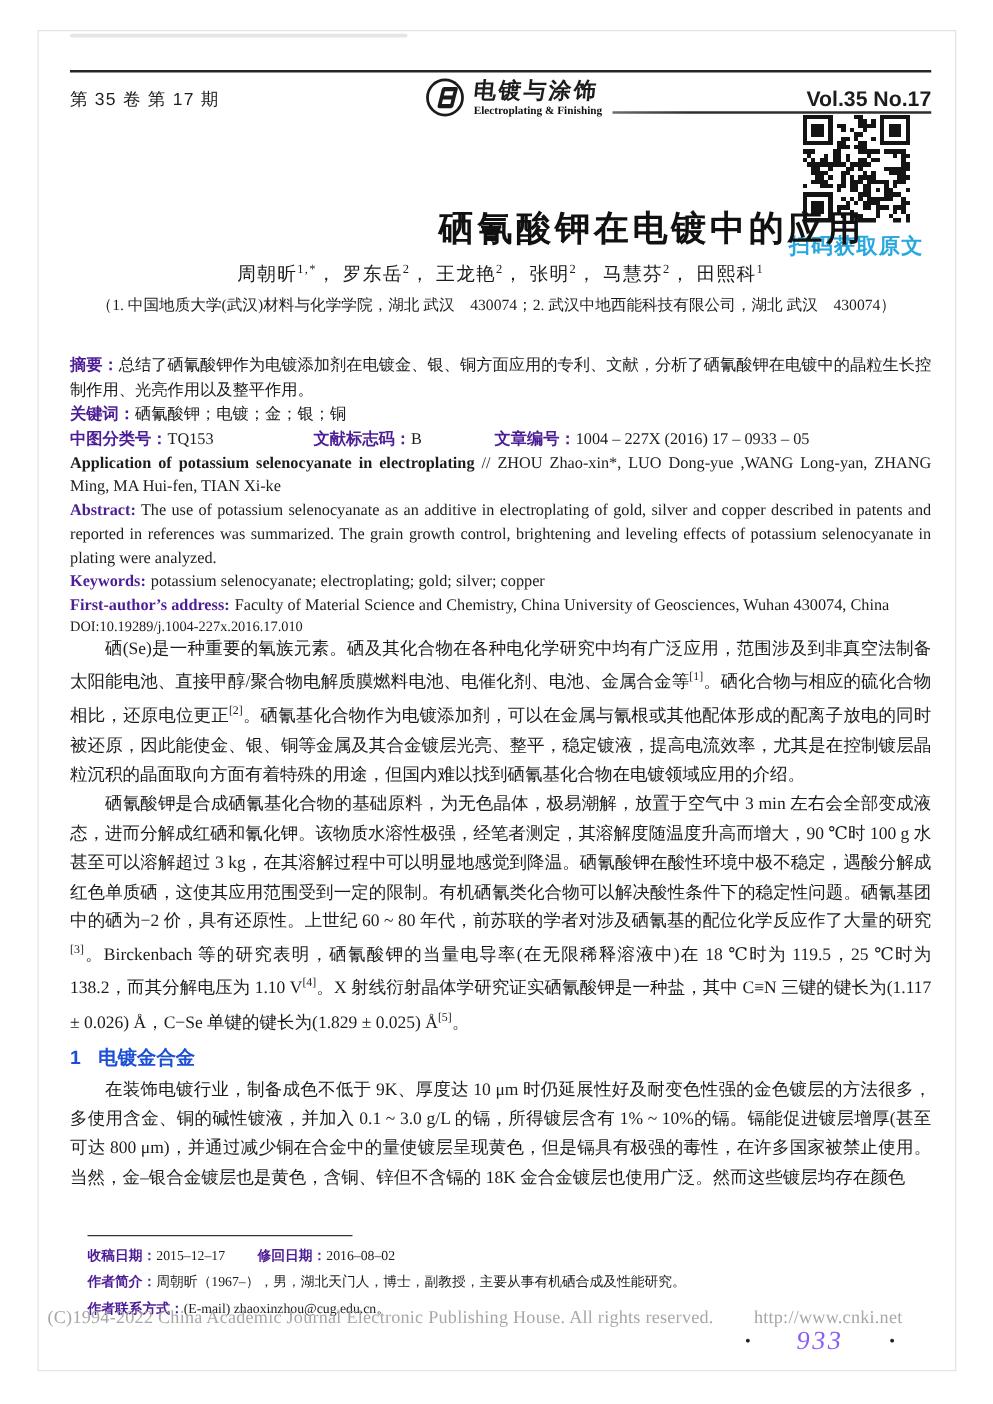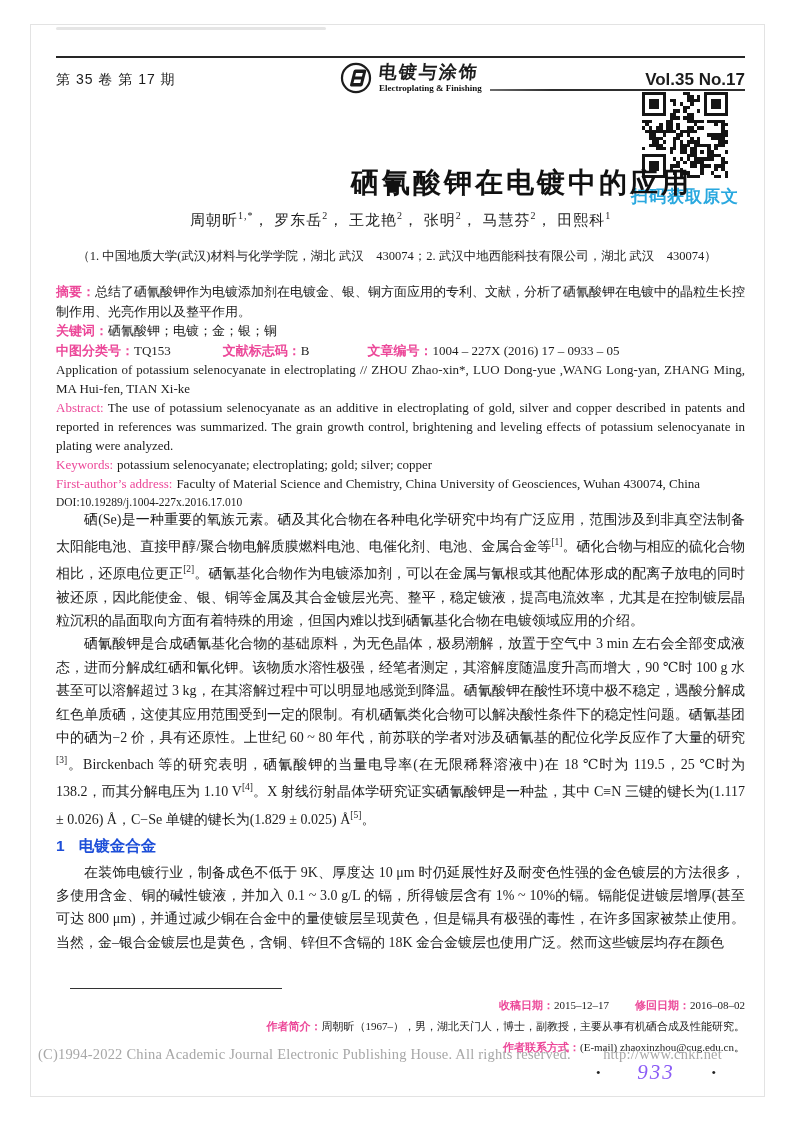--- a/index.html
+++ b/index.html
@@ -27,44 +27,44 @@
   
   .qr-block{position:absolute;left:622px;top:92px;width:126px;text-align:center;}
   .qr{width:86px;height:86px;margin:0 auto;}
   .qr-caption{margin-top:7px;font-family:"Liberation Sans","DejaVu Sans",sans-serif;font-weight:bold;font-size:17px;color:#29a8df;letter-spacing:1px;white-space:nowrap;}
 
   
   .title{position:absolute;left:56px;top:148px;width:620px;margin:16px;text-align:right;
     font-family:"Liberation Sans","DejaVu Sans",sans-serif;font-size:28px;letter-spacing:3px;font-weight:bold;color:#111;}
   .authors{position:absolute;left:56px;top:210px;width:689px;text-align:center;font-size:15px;letter-spacing:1px;}
   .authors sup{font-size:10px;}
-  .affiliation{position:absolute;left:40px;top:248px;width:714px;text-align:center;font-size:12.5px;}
+  .affiliation{position:absolute;left:40px;top:236px;width:714px;text-align:center;font-size:12.5px;}
 
   
   .meta{position:absolute;left:56px;top:282px;width:689px;font-size:13px;}
   .meta p{margin:0;line-height:19.5px;text-align:justify;}
-  .lbl{font-family:"Liberation Sans","DejaVu Sans",sans-serif;font-weight:bold;color:#ec4899;}
+  .lbl{font-family:"Liberation Sans","DejaVu Sans",sans-serif;font-weight:bold;color:#4c1d95;}
   .clc-row{display:flex;}
-  .clc-row .pair2{margin-left:52px;}
+  .clc-row .pair2{margin-left:80px;}
   .clc-row .pair3{margin-left:58px;}
   .meta .en-title{line-height:19px;}
   .meta .en{line-height:19px;}
-  .meta .en .lbl, .en-title b{font-family:"Liberation Serif","DejaVu Serif",serif;font-weight:normal;}
+  .meta .en .lbl, .en-title b{font-family:"Liberation Serif","DejaVu Serif",serif;font-weight:bold;}
   .meta .en .lbl{margin-right:4px;}
   .doi{font-size:11.5px;line-height:17px;}
 
   
   .body-text{position:absolute;left:56px;top:508px;width:689px;font-size:14px;}
   .body-text p{margin:0;line-height:23.4px;text-align:justify;text-indent:2em;}
   .body-text sup{font-size:9.5px;}
   .sec-heading{margin:5px 0 4px 0;font-family:"Liberation Sans","DejaVu Sans",sans-serif;font-size:15.5px;font-weight:bold;color:#1d4ed8;}
   .sec-heading .sec-num{margin-right:14px;}
 
   
-  .footnote{position:absolute;left:56px;top:988px;width:689px;font-size:11px;text-align:right;}
+  .footnote{position:absolute;left:56px;top:988px;width:689px;font-size:11px;}
   .fn-rule{width:212px;height:1px;background:#333;margin-left:14px;margin-bottom:6px;}
   .footnote p{margin:0 0 0 14px;line-height:21px;}
   .footnote .lbl{font-size:11px;}
   .fn-gap{display:inline-block;width:26px;}
 
   
   .copyright{position:absolute;left:38px;top:1046px;width:684px;display:flex;justify-content:space-between;
     color:#a7a7a7;font-size:14.5px;letter-spacing:.2px;}
   .pagenum{position:absolute;left:596px;top:1060px;width:120px;display:flex;align-items:center;justify-content:space-between;}
   .pagenum .num{font-style:italic;font-size:21px;letter-spacing:2px;color:#8b5cf6;font-family:"Liberation Serif","DejaVu Serif",serif;}

